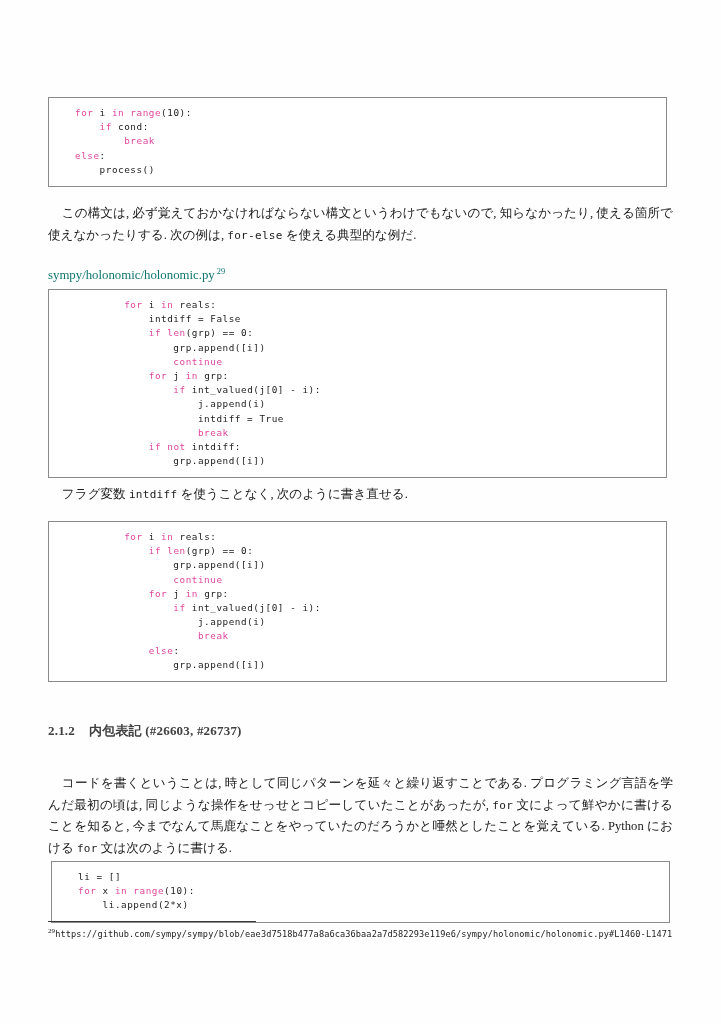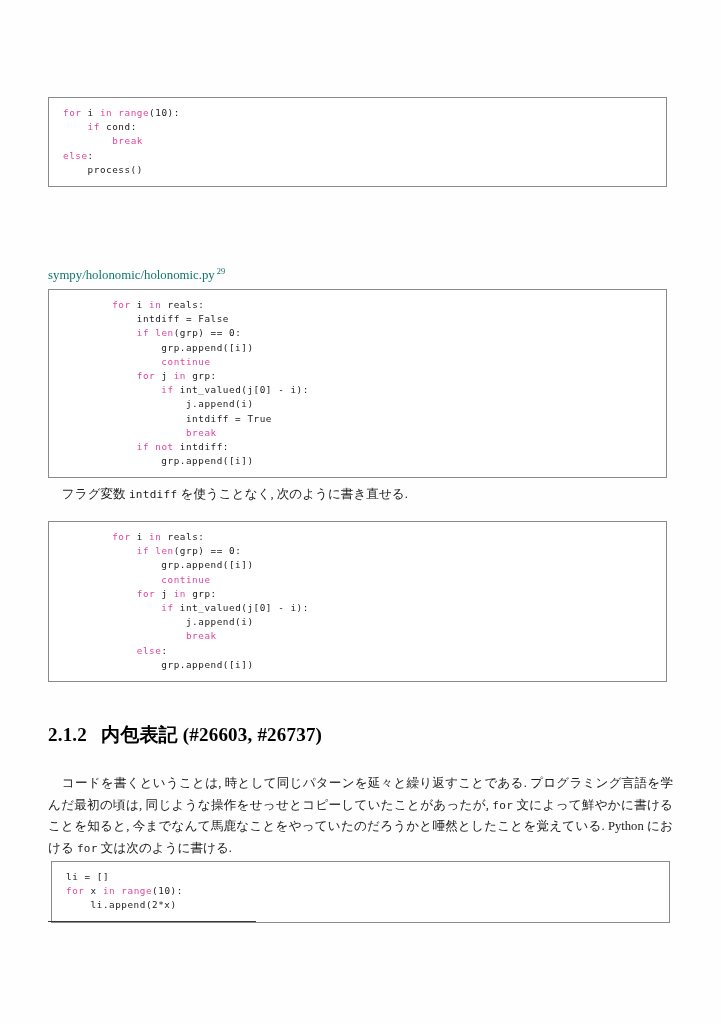--- a/index.html
+++ b/index.html
@@ -22,21 +22,21 @@
     height: 1024px;
     background: #fefefe;
   }
 
   
   .codebox {
     border: 1px solid #8a8a8a;
     background: #ffffff;
     box-sizing: border-box;
     width: 619px;
-    padding: 8px 10px 9px 14px;
+    padding: 8px 10px 9px 26px;
     font-family: "DejaVu Sans Mono", "Liberation Mono", monospace;
     font-size: 9.3px;
     line-height: 14.2px;
     letter-spacing: 0.55px;
     color: #1b1b1b;
     white-space: pre;
     overflow: hidden;
   }
   .codebox .kw { color: #e0479e; }
   .codebox .bi { color: #e0479e; }
@@ -63,23 +63,23 @@
   }
   .filelabel sup {
     font-size: 8.4px;
     vertical-align: super;
     margin-left: 2px;
   }
 
   h3.section {
     font-family: "Liberation Serif", "DejaVu Serif", serif;
     font-weight: bold;
-    font-size: 19px;
+    font-size: 13px;
     margin: 0;
-    color: #000000;
+    color: #404040;
     letter-spacing: 0.2px;
   }
   h3.section .num { margin-right: 14px; }
 
   
   .fnrule {
     width: 208px;
     height: 0;
     border-top: 1px solid #3a3a3a;
     margin: 0 0 3px 0;
@@ -123,20 +123,21 @@
 <body>
 
 <div class="page">
 
   <div class="codebox" id="cb1"><span class="kw">for</span><span> i </span><span class="kw">in</span><span> </span><span class="bi">range</span><span>(10):</span>
 <span>    </span><span class="kw">if</span><span> cond:</span>
 <span>        </span><span class="kw">break</span>
 <span class="kw">else</span><span>:</span>
 <span>    process()</span></div>
 
+  <p class="para indent" id="p1"><span>この構文は, 必ず覚えておかなければならない構文というわけでもないので, 知らなかったり, 使える箇所で使えなかったりする. 次の例は, </span><span class="mono">for-else</span><span> を使える典型的な例だ.</span></p>
 
   <div class="filelabel" id="fl1"><span>sympy/holonomic/holonomic.py</span><sup>29</sup></div>
 
   <div class="codebox" id="cb2"><span>        </span><span class="kw">for</span><span> i </span><span class="kw">in</span><span> reals:</span>
 <span>            intdiff = False</span>
 <span>            </span><span class="kw">if</span><span> </span><span class="bi">len</span><span>(grp) == 0:</span>
 <span>                grp.append([i])</span>
 <span>                </span><span class="kw">continue</span>
 <span>            </span><span class="kw">for</span><span> j </span><span class="kw">in</span><span> grp:</span>
 <span>                </span><span class="kw">if</span><span> int_valued(j[0] - i):</span>
@@ -162,16 +163,17 @@
   <h3 class="section" id="sec"><span class="num">2.1.2</span><span>内包表記 (#26603, #26737)</span></h3>
 
   <p class="para indent" id="p3"><span>コードを書くということは, 時として同じパターンを延々と繰り返すことである. プログラミング言語を学んだ最初の頃は, 同じような操作をせっせとコピーしていたことがあったが, </span><span class="mono">for</span><span> 文によって鮮やかに書けることを知ると, 今までなんて馬鹿なことをやっていたのだろうかと唖然としたことを覚えている. Python における </span><span class="mono">for</span><span> 文は次のように書ける.</span></p>
 
   <div class="codebox" id="cb4"><span>li = []</span>
 <span class="kw">for</span><span> x </span><span class="kw">in</span><span> </span><span class="bi">range</span><span>(10):</span>
 <span>    li.append(2*x)</span></div>
 
   <div id="fn">
     <div class="fnrule"></div>
+    <div class="footnote"><sup>29</sup><span>https://github.com/sympy/sympy/blob/eae3d7518b477a8a6ca36baa2a7d582293e119e6/sympy/holonomic/holonomic.py#L1460-L1471</span></div>
   </div>
 
 
 </div>
 
 </body></html>

